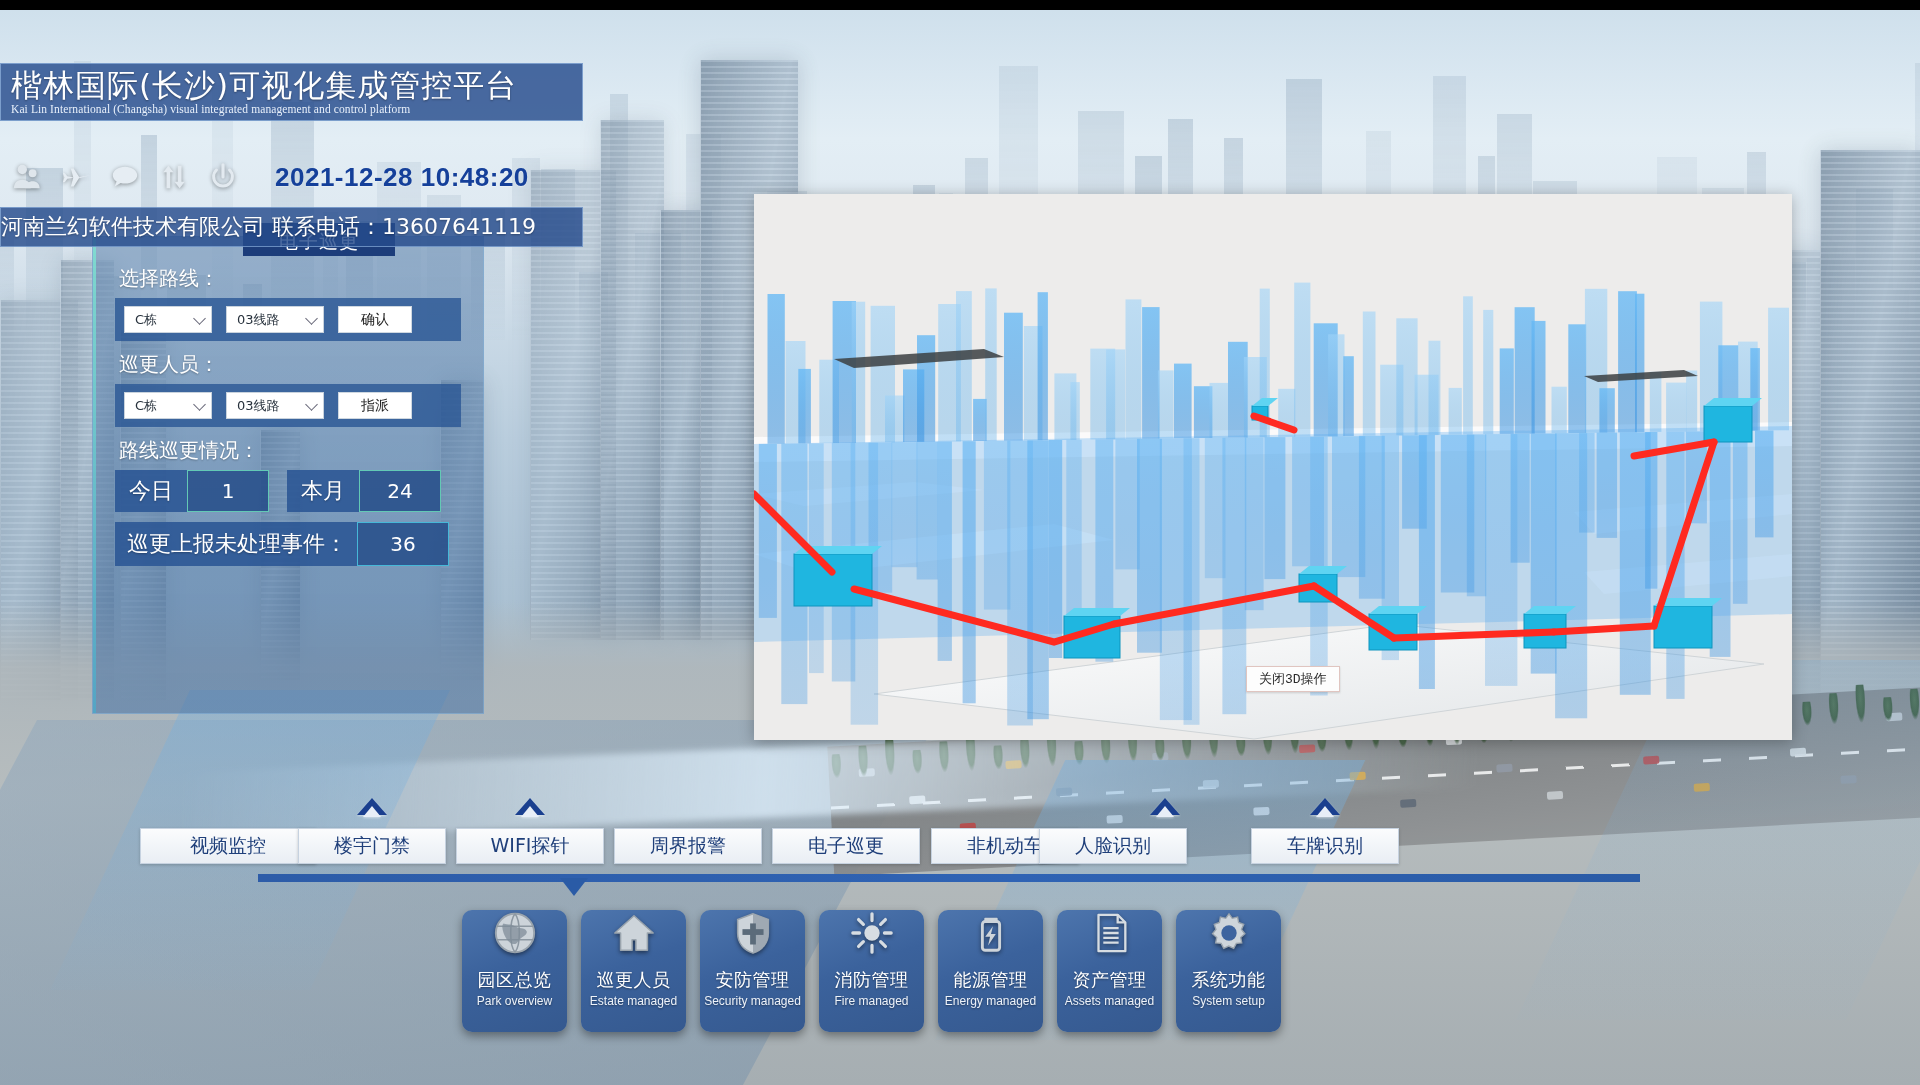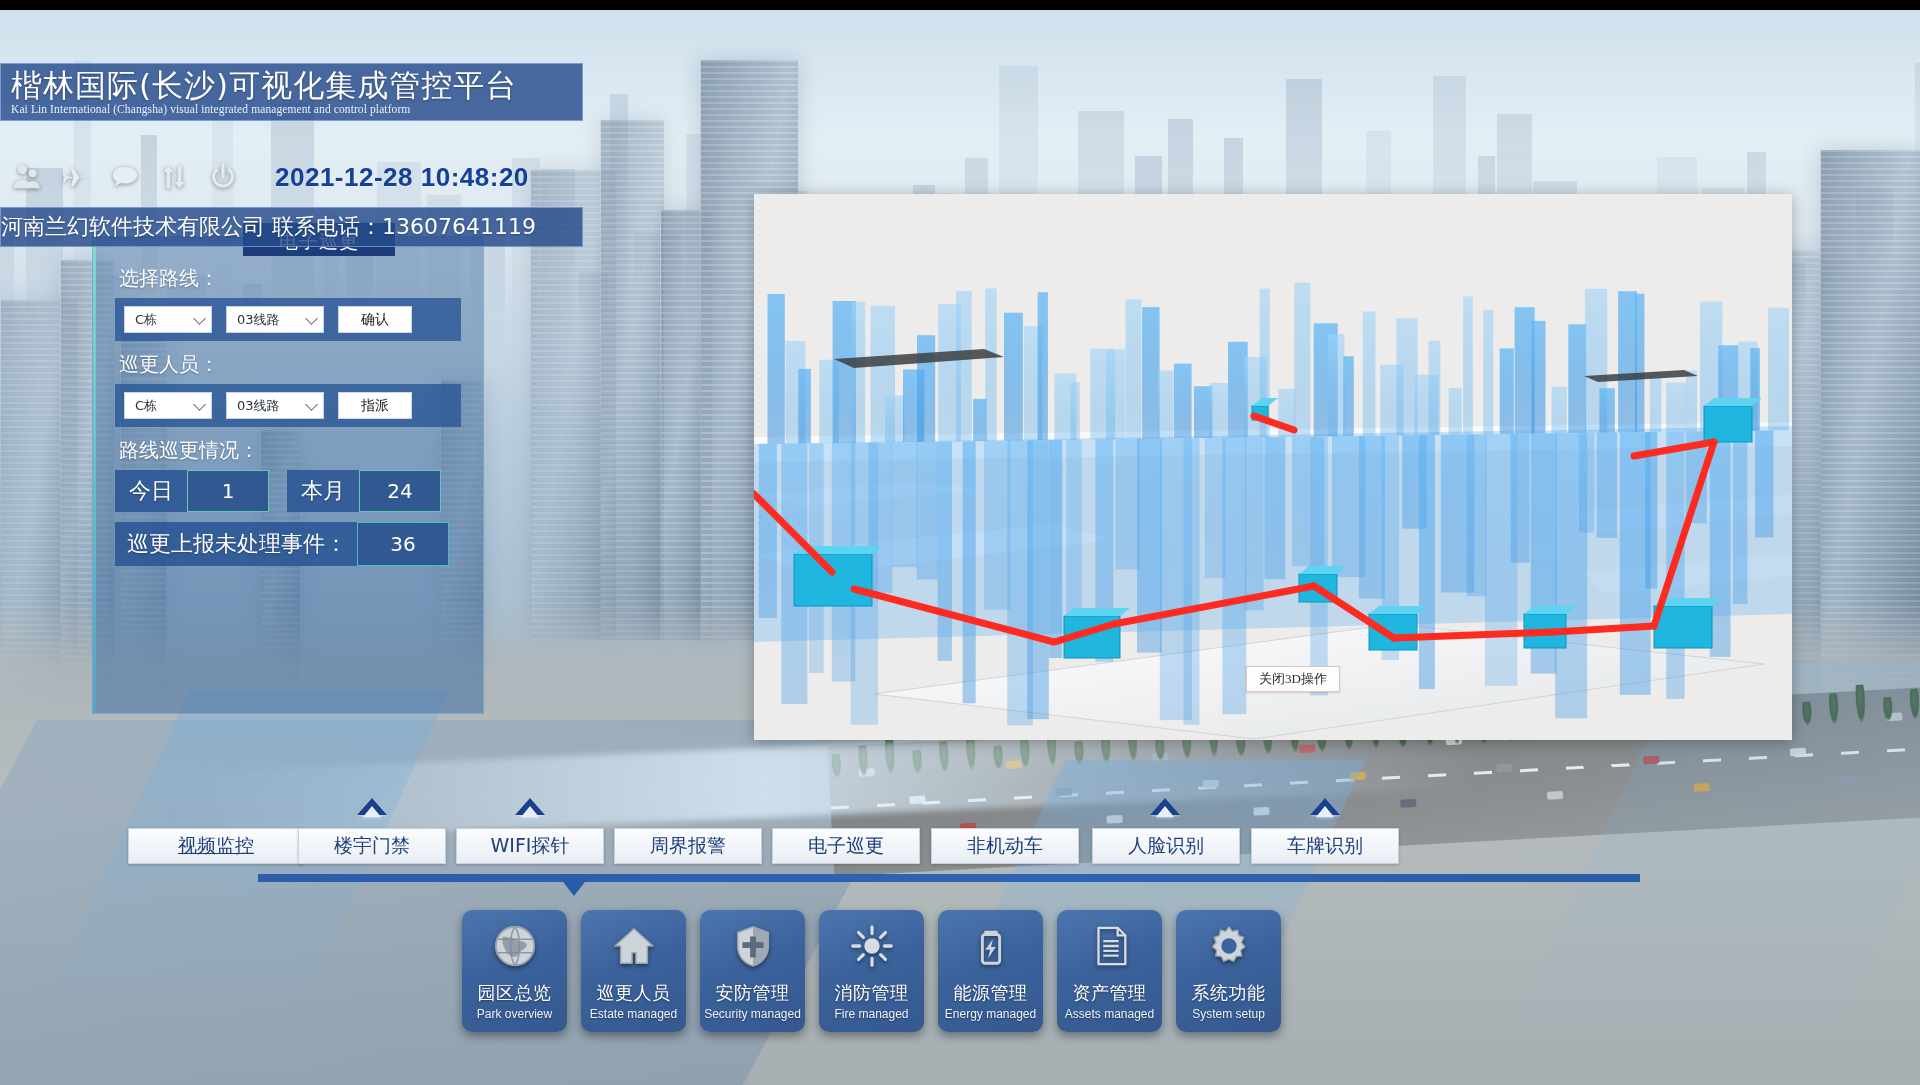--- a/index.html
+++ b/index.html
@@ -251,21 +251,21 @@
     background: #edeceb;
     box-shadow: 0 2px 14px rgba(0,0,0,.28);
     z-index: 25; overflow: hidden;
   }
   .viewer svg { display:block; width:100%; height:100%; }
   .close3d {
     position: absolute; left: 1246px; top: 666px; z-index: 26;
     background: #fdfdfd; border: 1px solid #e0c5c0;
     padding: 3px 12px; font-size: 13px; color: #2a2a2a;
     box-shadow: 0 1px 2px rgba(0,0,0,.15); cursor:pointer;
-    font-family: Liberation Serif, serif;
+    font-family: Liberation Mono, monospace;
   }
 
   
   .subtabs {
     position: absolute; left: 0; top: 820px; width: 1920px; height: 44px; z-index: 35;
   }
   .subtab {
     position: absolute; top: 8px; height: 36px;
     background: linear-gradient(180deg, #fbfcfd, #e9eef4);
     border: 1px solid #c6d2e0;
@@ -298,21 +298,21 @@
 
   
   .cards {
     position: absolute; left: 462px; top: 910px; display: flex; gap: 14px; z-index: 35;
   }
   .card {
     width: 105px; height: 122px; border-radius: 10px;
     background: linear-gradient(160deg, #4d75ad 0%, #3b629c 45%, #35598f 100%);
     box-shadow: 0 4px 10px rgba(0,0,0,.38);
     display:flex; flex-direction:column; align-items:center;
-    padding-top: 13px; cursor:pointer;
+    cursor:pointer;
   }
   .card .ic { width: 46px; height: 46px; filter: drop-shadow(0 2px 2px rgba(0,0,0,.45)); }
   .card .cn {
     margin-top: 8px; font-size: 18px; color:#fff; letter-spacing:.5px;
     font-family: "DejaVu Sans", "Liberation Sans", sans-serif;
     text-shadow: 0 1px 2px rgba(0,0,0,.4);
   }
   .card .en {
     margin-top: 2px; font-size: 12px; color:#eef3fa;
     font-family: "Liberation Sans", sans-serif;
@@ -736,42 +736,42 @@
           <path d="M800,438 L900,432"></path>
           <path d="M900,432 L960,248"></path>
           <path d="M960,248 L880,262"></path>
           <path d="M500,222 L540,236"></path>
         </g>
     </svg>
   </div>
   <div class="close3d">关闭3D操作</div>
 
   <div class="subtabs" id="subtabs">
-      <div class="subtab" style="left: 128px; width: 176px; text-decoration: underline;">
+      <div class="subtab" style="left: 140px; width: 176px;">
         <span>视频监控</span>
       </div>
       <div class="caret-up" style="left: 357px; top: -22px;"></div>
       <div class="subtab" style="left: 298px; width: 148px;">
         <span>楼宇门禁</span>
       </div>
       <div class="caret-up" style="left: 515px; top: -22px;"></div>
       <div class="subtab" style="left: 456px; width: 148px;">
         <span>WIFI探针</span>
       </div>
       <div class="subtab" style="left: 614px; width: 148px;">
         <span>周界报警</span>
       </div>
       <div class="subtab" style="left: 772px; width: 148px;">
         <span>电子巡更</span>
       </div>
       <div class="subtab" style="left: 931px; width: 148px;">
         <span>非机动车</span>
       </div>
       <div class="caret-up" style="left: 1150px; top: -22px;"></div>
-      <div class="subtab" style="left: 1092px; width: 148px;">
+      <div class="subtab" style="left: 1039px; width: 148px;">
         <span>人脸识别</span>
       </div>
       <div class="caret-up" style="left: 1310px; top: -22px;"></div>
       <div class="subtab" style="left: 1251px; width: 148px;">
         <span>车牌识别</span>
       </div>
     </div>
   <div class="blue-underline"></div>
   <div class="caret-down"></div>
 

